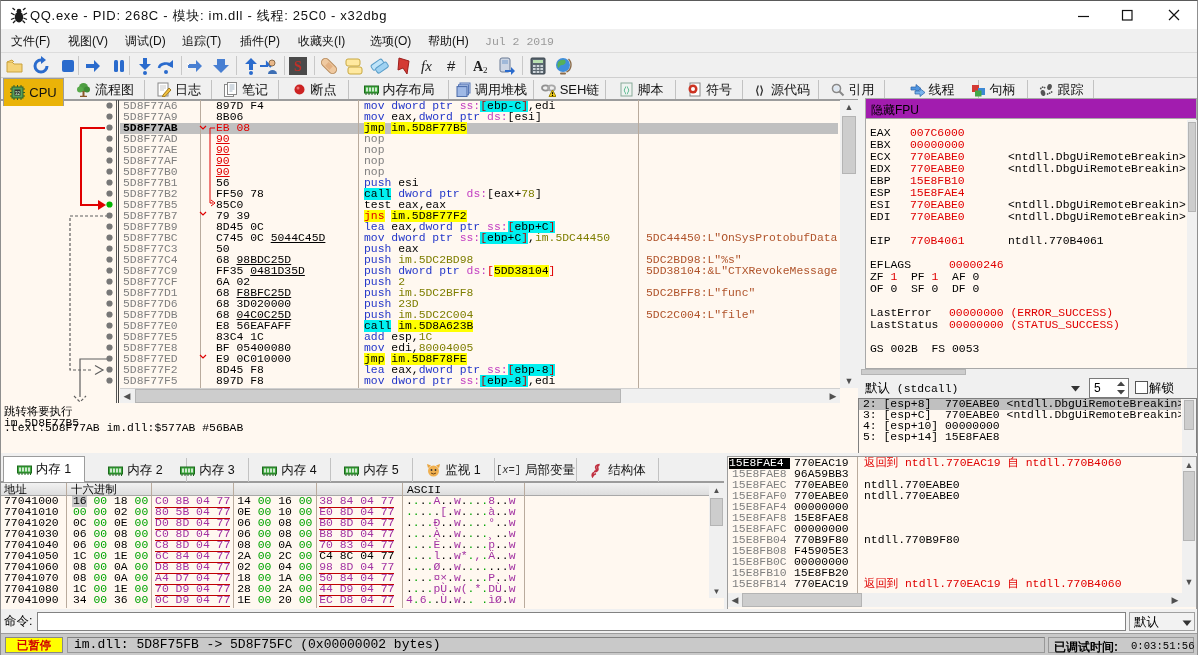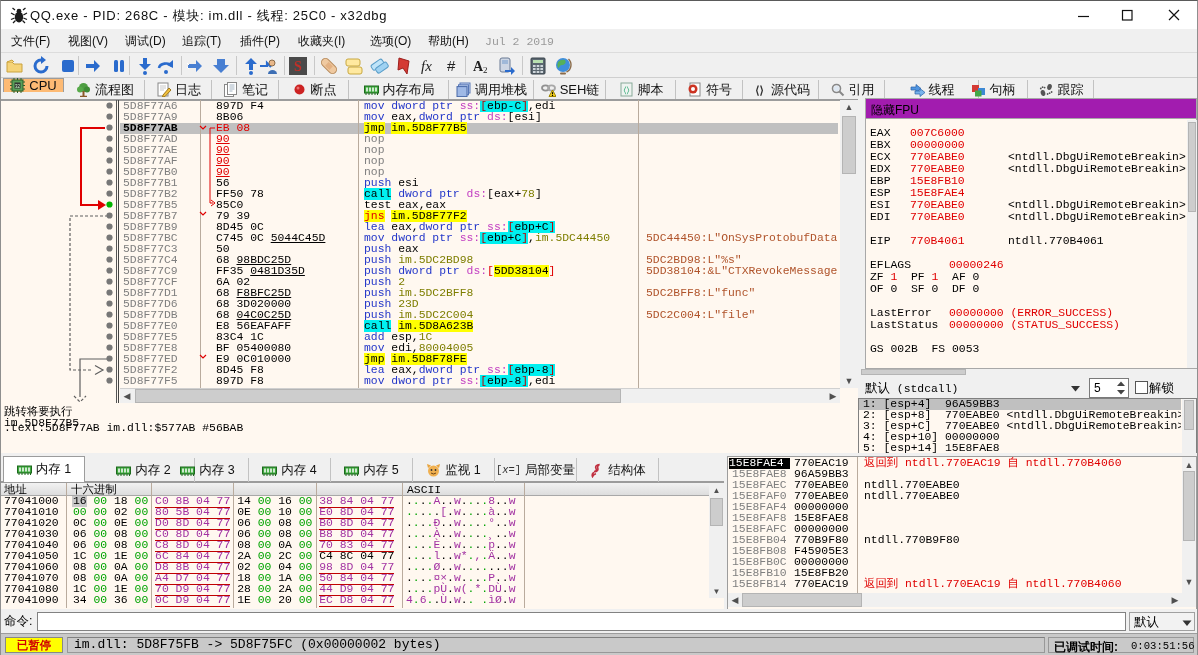--- a/index.html
+++ b/index.html
@@ -17,21 +17,21 @@
 #menu{left:0;top:28px;width:1064px;height:23px;background:#f0f0f0}
 .mi{position:absolute;top:4px;font-size:12px;color:#111}
 
 #tools{left:0;top:51px;width:1196px;height:26px;background:#f0f0f0;border-top:1px solid #dcdcdc;border-bottom:1px solid #cfcfcf}
 .ti{position:absolute;top:3px;width:20px;height:20px}
 .tsep{position:absolute;top:3px;width:1px;height:19px;background:#c8c8c8}
 
 #tabs{left:0;top:77px;width:1196px;height:22px;background:#f0f0f0;border-bottom:1px solid #9c9c9c}
 .tab{position:absolute;top:2px;height:19px;border-right:1px solid #c2c2c2;font-size:13px;color:#111;
  display:flex;align-items:center;justify-content:center;gap:4px;white-space:nowrap}
-.tab.on{top:0;height:14px;background:#fdba74;border:1px solid #9c9c9c;border-bottom:none;z-index:3}
+.tab.on{top:0;height:28px;background:#eab308;border:1px solid #9c9c9c;border-bottom:none;z-index:3}
 
 .pane{background:#fff8f0}
 .row{position:relative;height:11px;line-height:11px;white-space:pre}
 .gray{color:#7f7f7f}
 .blue{color:#2336c9}
 .mag{color:#c23ec2}
 .oli{color:#7e7e00}
 .red{color:#e00000}
 .blk{color:#000}
 .ylw{background:#ffff00;color:#000}
@@ -463,21 +463,20 @@
           <path d="M3 6 L7 1.5 L11 6 Z" fill="#444"></path>
           <path d="M3 10 L7 14.5 L11 10 Z" fill="#444"></path>
         </svg>
 </div>
 <div class="abs" style="left:277px;top:3px;width:13px;height:13px;background:#fff;border:1px solid #555"></div>
 <div class="abs" style="left:291px;top:2px;font-size:12.5px">解锁</div>
 </div>
 <div class="abs pane" style="left:857px;top:397px;width:339px;height:58px;border:1px solid #808080"></div>
 <div class="abs" style="left:858px;top:398px;width:322px;height:11px;background:#c0c0c0"></div>
 <div class="abs mono" style="left:862px;top:398px;width:318px;height:56px;overflow:hidden;color:#000">
-<div class="row">1: [esp+4]  96A59BB3</div>
 <div class="row">2: [esp+8]  770EABE0 &lt;ntdll.DbgUiRemoteBreakin&gt;</div>
 <div class="row">3: [esp+C]  770EABE0 &lt;ntdll.DbgUiRemoteBreakin&gt;</div>
 <div class="row">4: [esp+10] 00000000</div>
 <div class="row">5: [esp+14] 15E8FAE8</div>
 </div>
 <div class="strack abs" style="left:1181px;top:398px;width:14px;height:56px"></div>
 <div class="sthumb abs" style="left:1183px;top:399px;width:10px;height:30px"></div>
 <div class="abs" style="left:0;top:452px;width:1196px;height:3px;background:#f0f0f0"></div>
 <div class="abs" style="left:0;top:455px;width:726px;height:26px;background:#f0f0f0;border-bottom:1px solid #9c9c9c"></div>
 <div class="abs" style="left:0;top:455px;width:726px;height:26px">
@@ -487,21 +486,21 @@
           <g fill="#cfe8cf">
             <rect x="2" y="5.5" width="2" height="4"></rect>
             <rect x="5" y="5.5" width="2" height="4"></rect>
             <rect x="8" y="5.5" width="2" height="4"></rect>
             <rect x="11" y="5.5" width="2" height="4"></rect>
           </g>
           <path d="M2 11 v2 M5 11 v2 M8 11 v2 M11 11 v2 M13.5 11 v2" stroke="#1d691d"></path>
         </svg>
         <span>内存 1</span>
       </div>
-<div class="btab" style="left:92px;width:102px">
+<div class="btab" style="left:84px;width:102px">
         <svg width="15" height="15" viewBox="0 0 15 15">
           <rect x="0.5" y="4" width="14" height="7" fill="#3da93d" stroke="#1d691d"></rect>
           <g fill="#cfe8cf">
             <rect x="2" y="5.5" width="2" height="4"></rect>
             <rect x="5" y="5.5" width="2" height="4"></rect>
             <rect x="8" y="5.5" width="2" height="4"></rect>
             <rect x="11" y="5.5" width="2" height="4"></rect>
           </g>
           <path d="M2 11 v2 M5 11 v2 M8 11 v2 M11 11 v2 M13.5 11 v2" stroke="#1d691d"></path>
         </svg>

